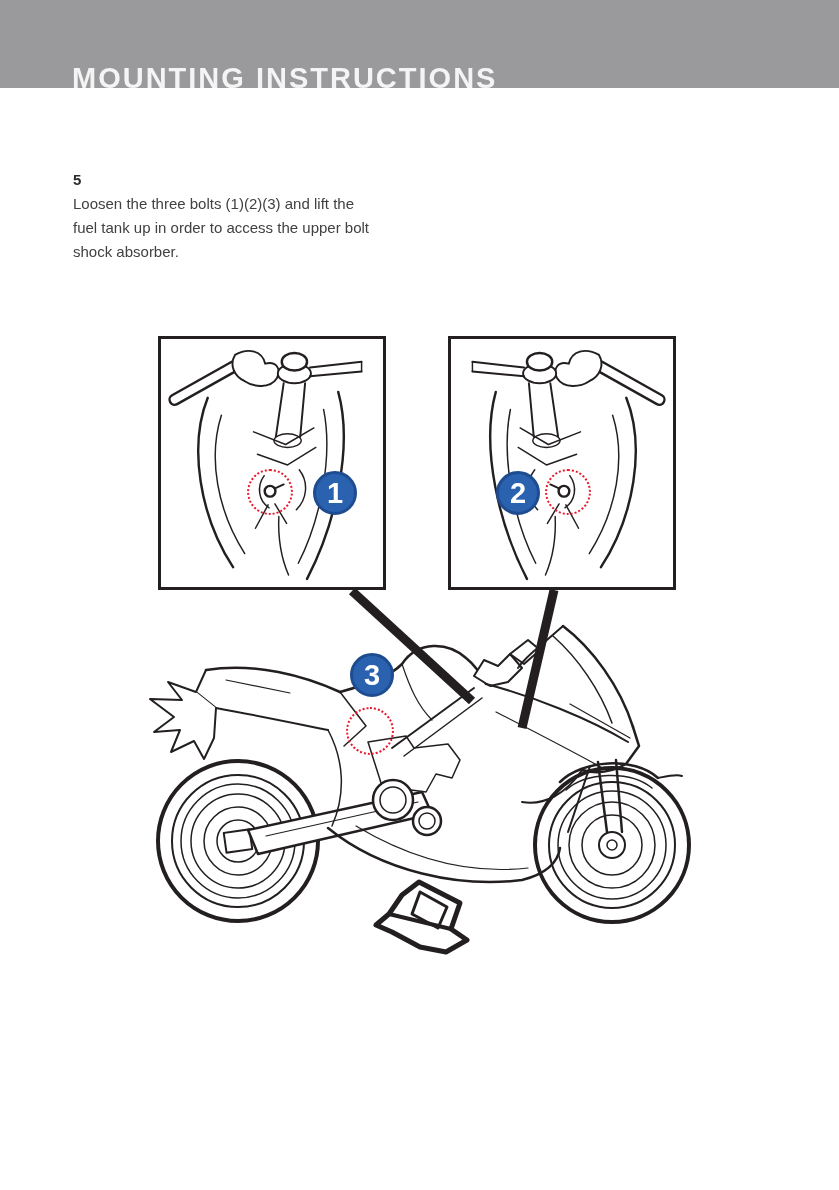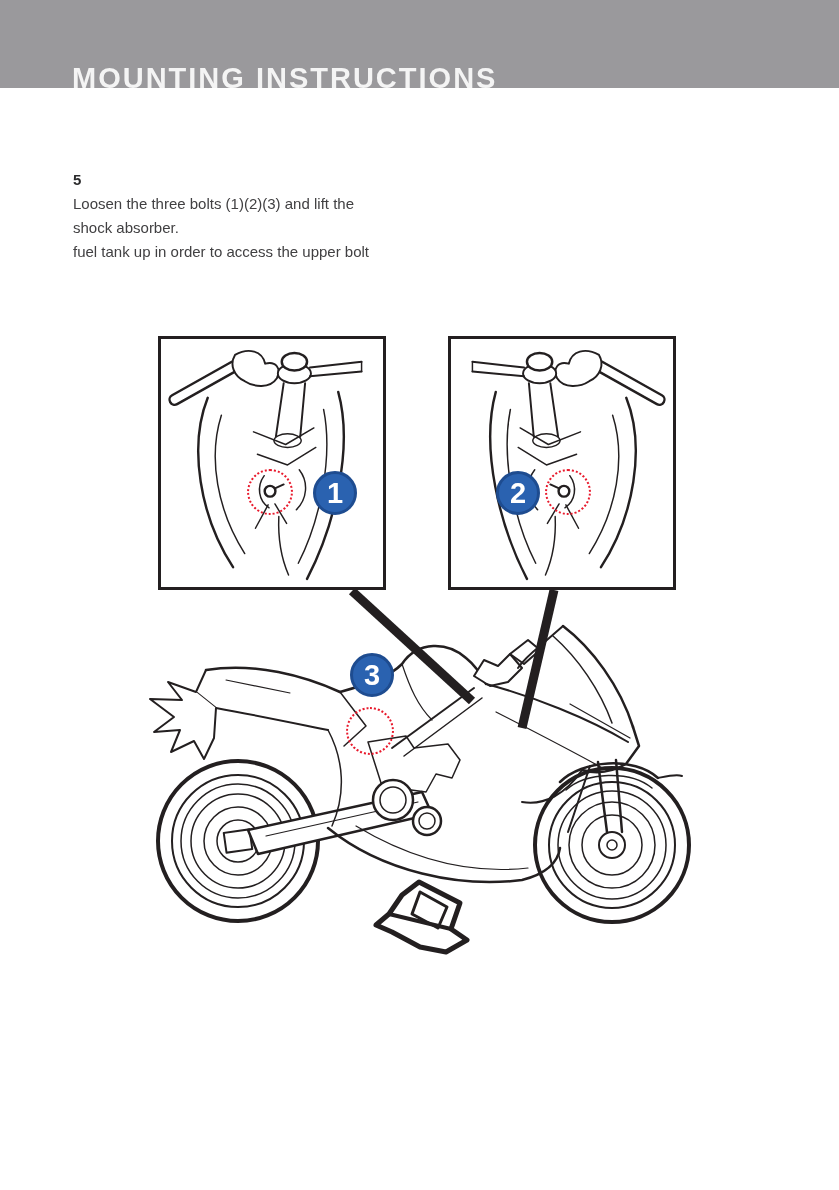--- a/index.html
+++ b/index.html
@@ -75,22 +75,22 @@
 <body>
 
 <div class="page">
 
   <div class="header-band"></div>
   <h1 class="page-title">MOUNTING INSTRUCTIONS</h1>
 
   <div class="step-number">5</div>
   <div class="instruction">
     <div class="line">Loosen the three bolts (1)(2)(3) and lift the</div>
+    <div class="line">fuel tank up in order to access the upper bolt</div>
     <div class="line">shock absorber.</div>
-    <div class="line">fuel tank up in order to access the upper bolt</div>
   </div>
 
   <div class="detail-box left">
     <svg viewBox="0 0 228 254" fill="none" stroke="currentColor" stroke-linecap="round" stroke-linejoin="round">
       <path d="M 14,62 L 78,26" stroke-width="13"></path>
       <path d="M 14,62 L 78,26" stroke="#ffffff" stroke-width="8"></path>
       <path d="M 76,16 C 90,8 104,12 107,25 C 118,22 124,30 119,40 C 112,51 95,49 86,43 C 75,38 70,26 76,16 Z" stroke-width="2" fill="#ffffff"></path>
       <ellipse cx="137" cy="35" rx="17" ry="10" stroke-width="2" fill="#ffffff"></ellipse>
       <ellipse cx="137" cy="23" rx="13" ry="9" stroke-width="2.5" fill="#ffffff"></ellipse>
       <path d="M 153,29 L 206,23 M 153,38 L 206,33" stroke-width="2"></path>

